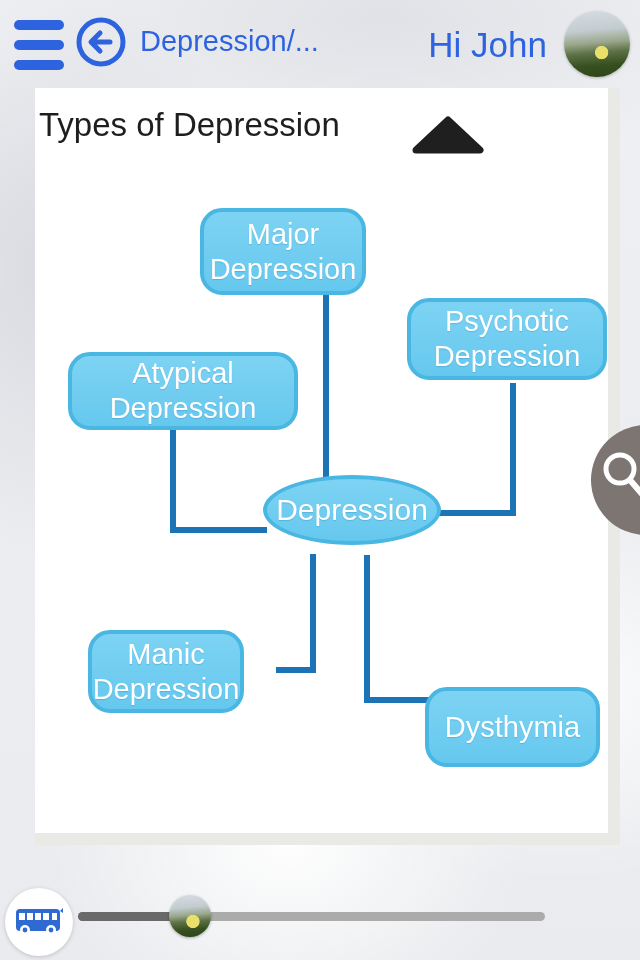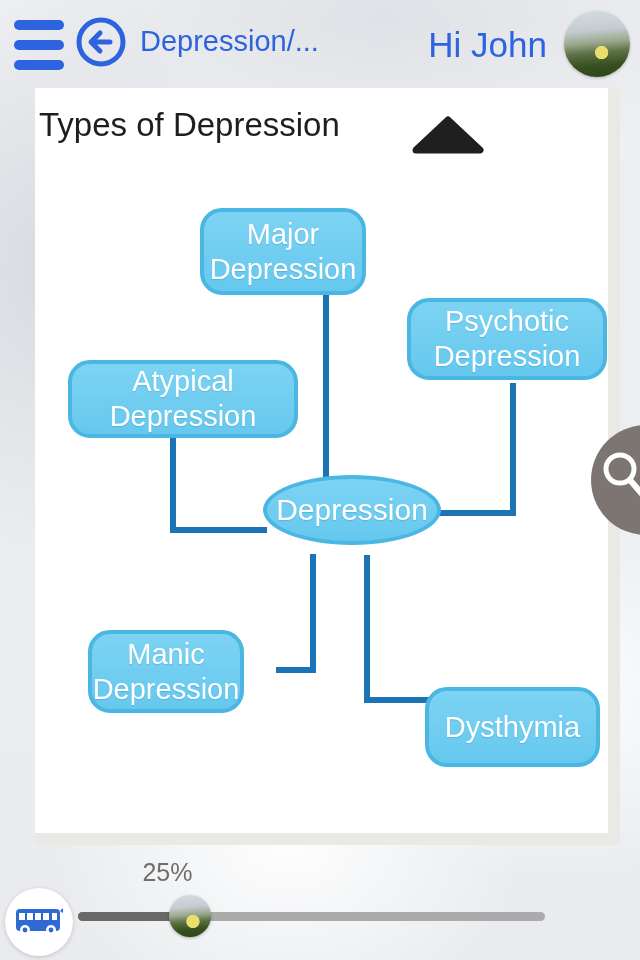--- a/index.html
+++ b/index.html
@@ -45,21 +45,21 @@
     position:absolute;display:flex;align-items:center;justify-content:center;
     box-sizing:border-box;text-align:center;
     background:linear-gradient(#7dd3f3,#66c8ee);
     border:4px solid #49b7e2;border-radius:22px;
     color:#ffffff;font-size:29px;line-height:1.2;
     text-shadow:0 1px 1px rgba(0,90,140,.2);
     cursor:pointer;
   }
   #node-major    {left:165px;top:120px;width:166px;height:87px;}
   #node-psychotic{left:372px;top:210px;width:200px;height:82px;}
-  #node-atypical {left:33px; top:272px;width:230px;height:78px;}
+  #node-atypical {left:33px; top:264px;width:230px;height:78px;}
   #node-root     {left:228px;top:387px;width:178px;height:70px;border-radius:50%;font-size:30px;}
   #node-manic    {left:53px; top:542px;width:156px;height:83px;}
   #node-dysthymia{left:390px;top:599px;width:175px;height:80px;}
   
   #search-fab{
     position:absolute;left:591px;top:425px;width:110px;height:110px;border-radius:50%;
     background:#7c7571;cursor:pointer;
   }
   
   #bus-btn{
@@ -134,20 +134,19 @@
       <rect x="21" y="9" width="6" height="7" fill="#ffffff"></rect>
       <rect x="29" y="9" width="6" height="7" fill="#ffffff"></rect>
       <rect x="38" y="9" width="5" height="7" fill="#ffffff"></rect>
       <circle cx="11" cy="26" r="5" fill="#ffffff"></circle>
       <circle cx="11" cy="26" r="2.4" fill="#2e6ad1"></circle>
       <circle cx="37" cy="26" r="5" fill="#ffffff"></circle>
       <circle cx="37" cy="26" r="2.4" fill="#2e6ad1"></circle>
     </svg>
   </div>
 
-  <div id="zoom-label">25%</div>
 
   <div id="slider-track">
     <div id="slider-fill"></div>
   </div>
   <div id="slider-thumb" class="photo-circle"></div>
 
 </div>
 
 </body></html>

